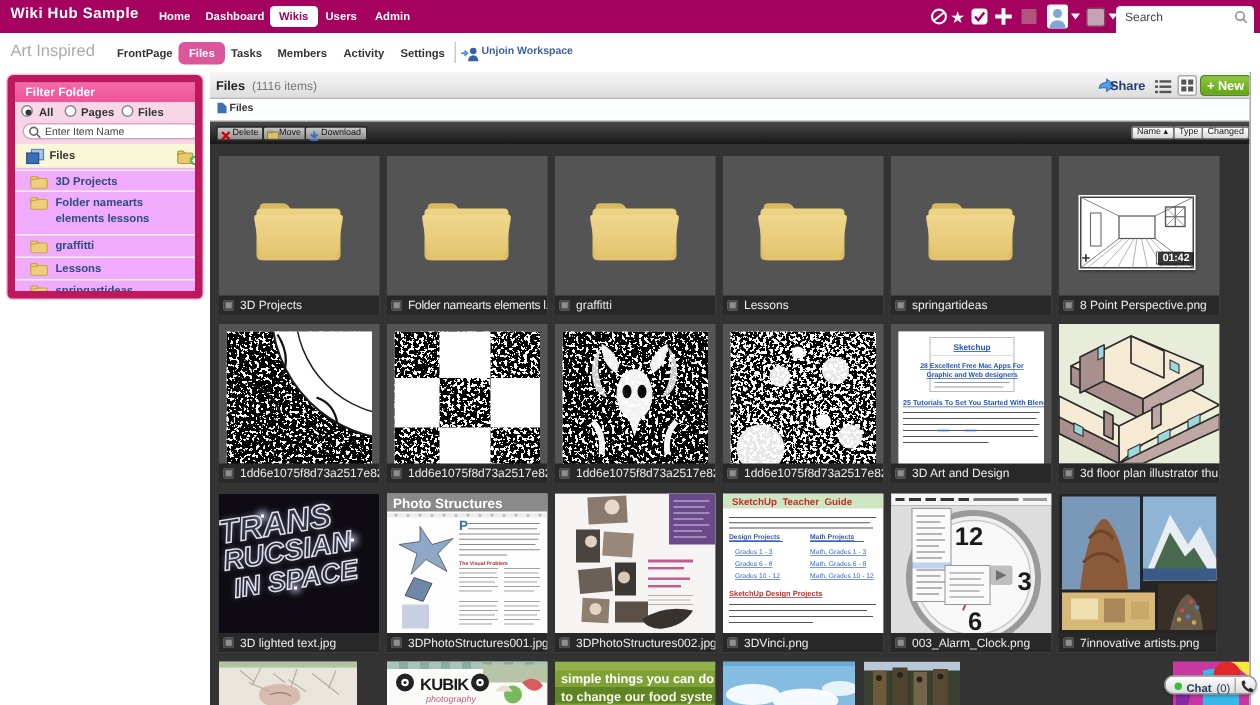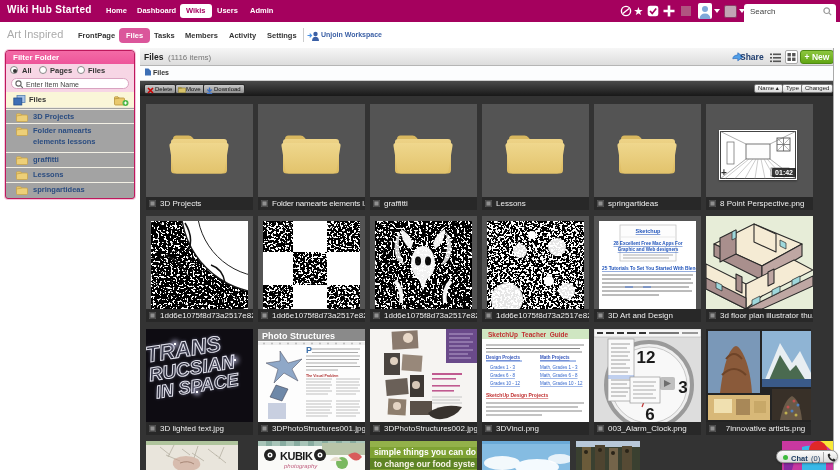--- a/index.html
+++ b/index.html
@@ -14,21 +14,21 @@
 #searchbox { left:744px; top:4px; width:92px; height:30px; background:#fff; border-radius:3px; }
 #searchbox span { position:absolute; left:6px; top:2.5px; font-size:8px; color:#444; }
 
 #secondbar { left:0; top:22px; width:840px; height:26px; background:#fff; }
 #wikiname { left:7px; top:28px; font-size:11px; color:#ABABAB; }
 .tab { top:31px; font-size:7.5px; font-weight:bold; color:#333; }
 #tabfiles { left:119px; top:27.5px; background:#DB569B; color:#fff; border-radius:4px; padding:3px 7px 3.5px; font-size:7.5px; font-weight:bold; }
 #tabsep { left:303px; top:28px; width:1px; height:14px; background:#CCC; }
 #unjoin { left:321px; top:31px; font-size:7px; font-weight:bold; color:#3A5FA5; }
 
-#sidepanel { left:5px; top:50px; width:130px; height:149px; background:#a3a3a3; border:1px solid #be185d; border-radius:4px 4px 3px 3px; overflow:hidden; box-shadow:0 0 0 1px #F6C6DC; }
+#sidepanel { left:5px; top:50px; width:130px; height:149px; background:#f0abfc; border:5px solid #be185d; border-radius:4px 4px 3px 3px; overflow:hidden; box-shadow:0 0 0 1px #F6C6DC; }
 #sidehead { position:absolute; left:0; top:0; width:128px; height:13px; background:linear-gradient(#F36AA6,#EE559A); color:#fff; font-weight:bold; font-size:8px; padding:2px 0 0 7px; }
 #radiorow { position:absolute; left:0; top:13px; width:128px; height:13px; background:#F7D6E5; }
 .radio { position:absolute; width:8px; height:8px; border-radius:50%; background:#fff; border:1px solid #888; top:2px; }
 .radiolbl { position:absolute; top:2px; font-size:7.5px; font-weight:bold; color:#333; }
 #searchrow { position:absolute; left:0; top:26px; width:128px; height:15px; background:#F7D6E5; }
 #itemsearch { position:absolute; left:5px; top:1px; width:118px; height:11px; background:#fff; border:1px solid #D9A3C0; border-radius:6px; font-size:7px; color:#444; padding:1.5px 0 0 14px; }
 #filesrow { position:absolute; left:0; top:41px; width:128px; height:16px; background:#FAF6D8; border-bottom:1px solid #EEEADA; }
 .frow { position:absolute; left:0; width:128px; font-size:7.5px; font-weight:bold; color:#2A4C80; border-top:1px solid #F2EFE4; }
 .folder-ic { position:absolute; left:10px; width:12px; height:9px; }
 
@@ -50,21 +50,21 @@
 .tlabel { position:absolute; left:0; bottom:0; width:100%; height:13px; background:#282828; color:#EEE; font-size:8px; line-height:13px; white-space:nowrap; overflow:hidden; padding-left:14px; }
 .tlabel:before { content:""; position:absolute; left:3px; top:3px; width:7px; height:7px; background:#909090; border-radius:1px; box-shadow:inset 0 0 0 1.5px #4A4A4A; }
 
 #scrollbar { left:833px; top:48px; width:7px; height:422px; background:#FFFFFF; border-left:1px solid #AAA; }
 #chatpill { left:776px; top:450px; width:62px; height:13px; background:linear-gradient(#FDFDFD,#DCDCDC); border:1px solid #999; border-radius:8px; box-shadow:0 1px 2px rgba(0,0,0,0.3); }
 </style>
 </head>
 <body>
 <div id="stage">
   <div class="abs" id="topbar"></div>
-  <div class="abs" id="brand">Wiki Hub Started</div>
+  <div class="abs" id="brand">Wiki Hub Sample</div>
   <div class="abs tnav" style="left:106px;">Home</div>
   <div class="abs tnav" style="left:137px;">Dashboard</div>
   <div class="abs" id="navwikis">Wikis</div>
   <div class="abs tnav" style="left:217px;">Users</div>
   <div class="abs tnav" style="left:250px;">Admin</div>
   <div class="abs" style="left:620px; top:5px;">
       <svg width="12" height="12">
         <circle cx="6" cy="6" r="4.6" fill="none" stroke="#fff" stroke-width="1.4"></circle>
         <line x1="2.9" y1="8.5" x2="9.1" y2="3.5" stroke="#fff" stroke-width="1.4"></line>
       </svg>
@@ -724,21 +724,21 @@
               <line x1="39" y1="53" x2="62" y2="53"></line>
               <line x1="39" y1="57" x2="60" y2="57"></line>
               <line x1="39" y1="61" x2="62" y2="61"></line>
               <line x1="39" y1="65" x2="59" y2="65"></line>
               <line x1="39" y1="69" x2="62" y2="69"></line>
             </g>
 </svg>
         </div>
         <div class="tlabel" style="">003_Alarm_Clock.png</div>
       </div>
-      <div class="tile" style="left:566px;top:233px;width:105px;height:106px;text-align:center;">
+      <div class="tile" style="left:566px;top:233px;width:105px;height:106px;">
         <div class="thumb" style="left:0;top:0;width:107px;height:93px;background:#1E1E1E;">
 <svg width="107" height="93" viewBox="0 0 107 93">
 <rect width="107" height="93" fill="#242424"></rect>
 <rect x="2" y="2" width="52" height="62" fill="#7A98B8"></rect>
 <path d="M14 64 q4-34 12-44 q4-6 8 0 q10 14 12 44 z" fill="#8A5A3A"></path>
 <path d="M20 30 q8-10 16 0 M16 46 q12-12 24 0" stroke="#6E4428" stroke-width="2" fill="none"></path>
 <rect x="56" y="2" width="49" height="56" fill="#8FB4D4"></rect>
 <polygon points="56,58 74,14 86,34 94,22 105,44 105,58" fill="#E8EEF2"></polygon>
 <polygon points="60,58 74,26 84,42 90,36 100,52 100,58" fill="#4A6A50"></polygon>
 <rect x="56" y="50" width="49" height="8" fill="#3A5A88"></rect>

